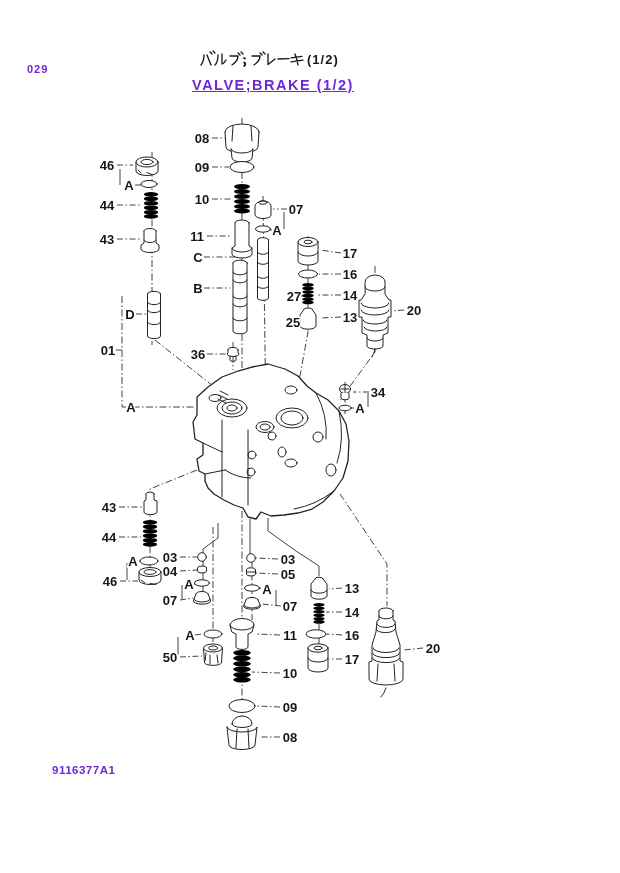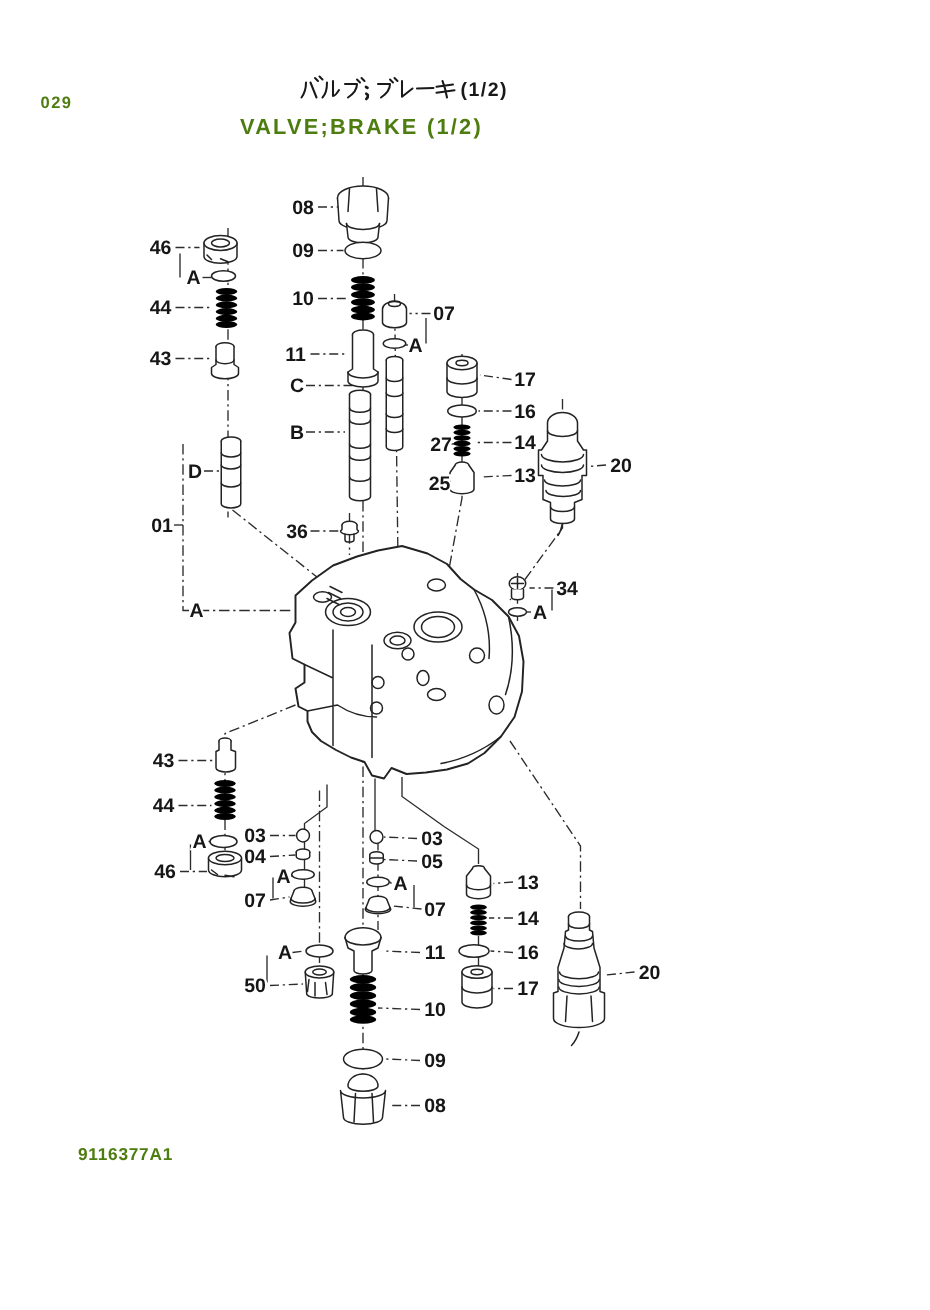--- a/index.html
+++ b/index.html
@@ -1,21 +1,21 @@
 <!DOCTYPE html>
 <html><head>
 <meta charset="utf-8">
 <style>
   html,body{margin:0;padding:0;background:#e8e8e8;}
   .page{position:relative;width:620px;height:873px;background:#fff;overflow:hidden;
-        font-family:"Liberation Sans",sans-serif;color:#4d7c0f;}
+        font-family:"Liberation Sans",sans-serif;color:#6d28d9;}
   .page svg{position:absolute;left:0;top:0;}
   .pg-num{position:absolute;left:27px;top:63px;font-size:11px;font-weight:600;letter-spacing:1px;}
-  .title-en{position:absolute;left:160px;top:77px;width:226px;text-align:left;
-            font-size:14.5px;font-weight:700;letter-spacing:1.5px;}
+  .title-en{position:absolute;left:160px;top:77px;width:226px;text-align:center;
+            font-size:14.5px;font-weight:700;letter-spacing:1.5px;text-decoration:underline;}
   .doc-code{position:absolute;left:16px;top:764px;font-size:11.5px;font-weight:600;letter-spacing:.5px;margin-left:36px;}
   
   #parts-layer path,#parts-layer ellipse,#parts-layer circle,#parts-layer line{
       stroke:#232323;stroke-width:1;fill:none;vector-effect:non-scaling-stroke;
       stroke-linecap:round;stroke-linejoin:round;}
   #parts-layer .w{fill:#fff;}
   #parts-layer .bodyline{stroke-width:1.3;}
   .cdash{stroke:#2c2c2c;stroke-width:.9;fill:none;stroke-dasharray:7 2.5 1.5 2.5;}
   .solid{stroke:#2c2c2c;stroke-width:.9;fill:none;}
   .leader{stroke:#2c2c2c;stroke-width:.9;fill:none;stroke-dasharray:6 2.5 1.5 2.5;}

